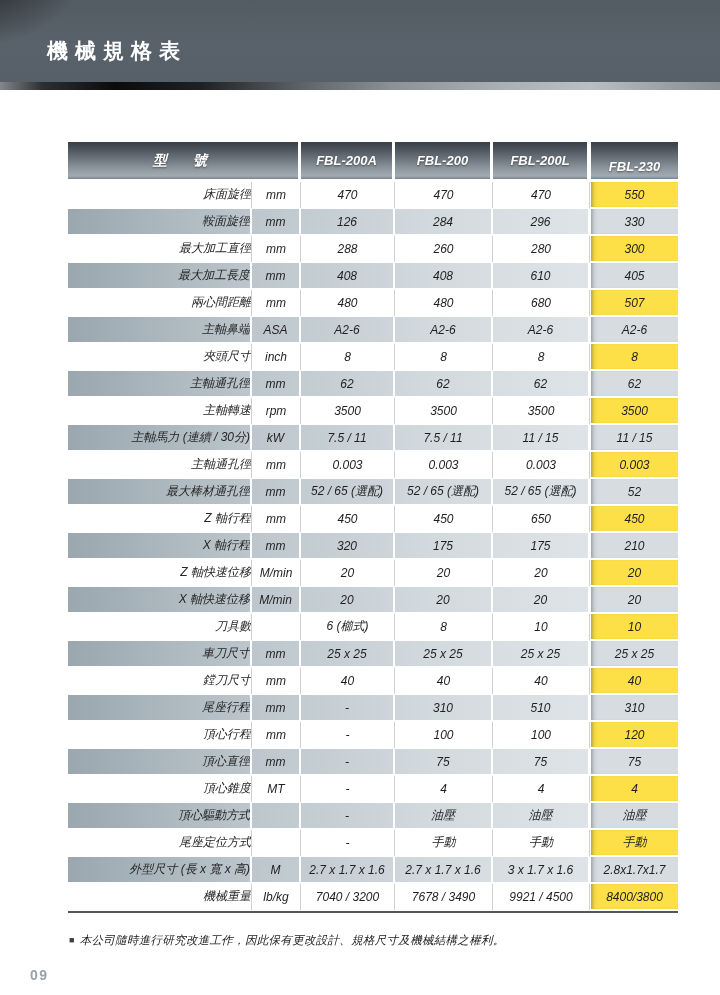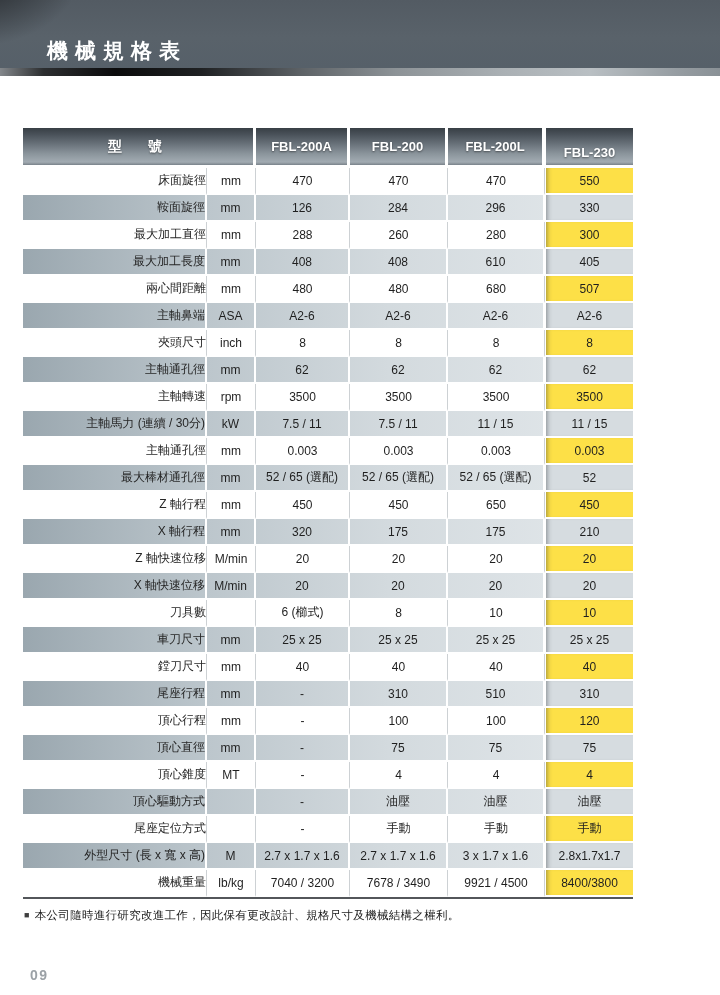--- a/index.html
+++ b/index.html
@@ -6,21 +6,21 @@
   body {
     position:relative;
     width:720px; height:995px;
     background:#ffffff;
     font-family:"Liberation Sans", sans-serif;
     overflow:hidden;
   }
 
   
   .banner {
-    height:68px;
+    height:82px;
     background:
       radial-gradient(160px 110px at -30px -30px, rgba(0,0,0,0.65), rgba(0,0,0,0) 70%),
       linear-gradient(180deg,#535b63 0%, #59626a 55%, #566069 100%);
   }
   .banner h1 {
     margin:0;
     padding:37px 0 0 47px;
     color:#ffffff;
     font-size:21px;
     font-weight:bold;
@@ -28,21 +28,21 @@
   }
   .banner-strip {
     height:8px;
     background: linear-gradient(90deg,
       #83878b 0%, #2c2e30 6%, #0b0b0c 16%, #1f2123 28%,
       #5e6367 42%, #8d9397 55%, #aab0b4 70%, #b9bfc3 82%,
       #969da2 94%, #8a9196 100%);
   }
 
   
-  main { padding:52px 55px 0 23px; }
+  main { padding:52px 55px 0 68px;font-style:italic; }
 
   table.spec {
     width:610px;
     table-layout:fixed;
     border-collapse:separate;
     border-spacing:0;
     border-bottom:2px solid #53565a;
   }
   thead th {
     height:32px;
@@ -90,21 +90,21 @@
   tbody td.last-col {
     border-right:none;
     border-left:1px solid #ffffff;
     box-shadow: inset 5px 0 5px -4px rgba(30,35,40,0.45);
   }
   tr.even td.last-col { background:#d6dce0; }
   tr.odd  td.last-col { background:#fde047; }
 
   
   .footnote {
-    margin:9px 0 0 1px;
+    margin:20px 0 0 1px;
     font-size:11.5px;
     color:#1c1c1c;
     letter-spacing:0.3px;
   }
   .footnote .bullet {
     font-size:9px;
     color:#3f3f3f;
     margin-right:5px;
     vertical-align:1px;
   }

